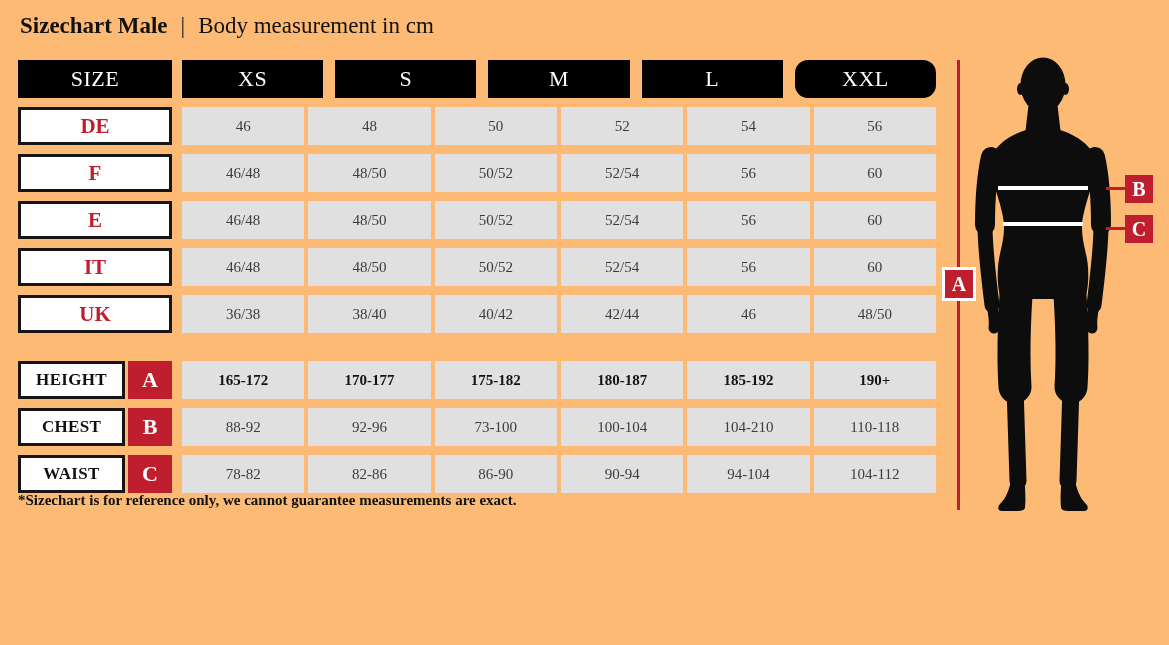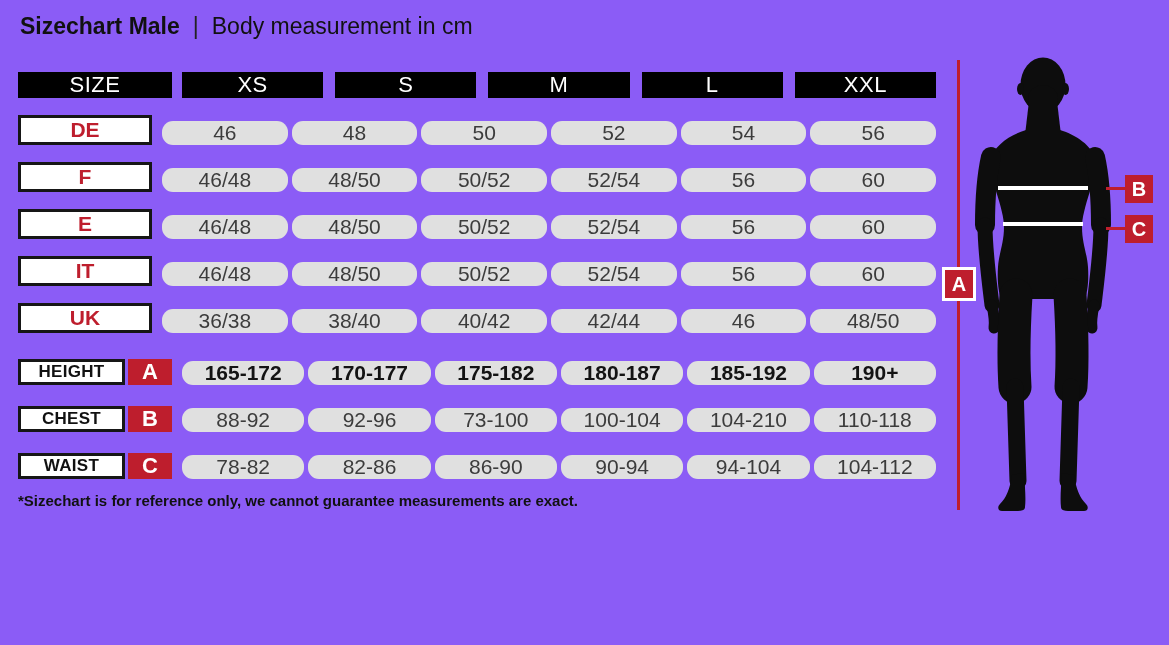--- a/index.html
+++ b/index.html
@@ -1,68 +1,68 @@
 <!DOCTYPE html>
 <html><head>
 <meta charset="utf-8">
 <style>
   * { box-sizing: border-box; }
   html, body { margin: 0; padding: 0; background: #fff; }
   .sheet {
     position: relative;
     width: 1169px; height: 645px;
-    background: #8b5cf6;
-    font-family: Liberation Sans, sans-serif;
+    background: #fdba74;
+    font-family: Liberation Serif, serif;
     overflow: hidden;
   }
   
   .title-bar {
     position: absolute; left: 20px; top: 13px;
     font-size: 23px; color: #111; white-space: nowrap;
   }
   .title-main { font-weight: bold; }
   .title-sep { margin: 0 13px; font-weight: 400; color: #222; }
   .title-sub { font-weight: 400; }
 
   
   .size-table { position: absolute; left: 18px; top: 60px; width: 918px; }
-  .trow { display: flex; height: 38px; margin-bottom: 9px; align-items: flex-end; }
-  .trow.gap-before { margin-top: 14px; }
+  .trow { display: flex; height: 38px; margin-bottom: 9px; }
+  .trow.gap-before { margin-top: 28px; }
 
   .hcell {
     background: #000; color: #fff;
     font-size: 22px; letter-spacing: 0.5px;
     display: flex; align-items: center; justify-content: center;
   }
   .label-col { width: 154px; flex: none; margin-right: 10px; }
   .data-col { flex: 1; margin-right: 12px; }
-  .trow > .data-col:last-child { margin-right: 0; }
+  .trow > .data-col:last-child { margin-right: 0; border-radius: 13px; }
 
   .country-label {
-    width: 134px; flex: none; margin-right: 10px;
+    width: 154px; flex: none; margin-right: 10px;
     background: #fff; border: 3px solid #161616;
     color: #be1e2d; font-weight: bold; font-size: 21px;
     display: flex; align-items: center; justify-content: center;
   }
   .measure-label { width: 154px; flex: none; margin-right: 10px; display: flex; }
   .mbox {
     width: 107px; flex: none; margin-right: 3px;
     background: #fff; border: 3px solid #161616;
     color: #111; font-weight: bold; font-size: 17px; letter-spacing: 0.3px;
     display: flex; align-items: center; justify-content: center;
   }
   .mbadge {
     flex: 1; background: #be1e2d;
     color: #fff; font-weight: bold; font-size: 22px;
     display: flex; align-items: center; justify-content: center;
   }
   .cell {
     flex: 1; margin-right: 4px;
-    background: #e0e0e0; color: #3c3c3c; font-size: 21px;
-    display: flex; align-items: center; justify-content: center; border-radius: 11px;
+    background: #e0e0e0; color: #3c3c3c; font-size: 15px;
+    display: flex; align-items: center; justify-content: center;
   }
   .trow > .cell:last-child { margin-right: 0; }
   .bold-row .cell { color: #131313; font-weight: bold; }
 
   
   .footnote {
     position: absolute; left: 18px; top: 492px;
     font-size: 15px; font-weight: bold; color: #111;
   }
 

